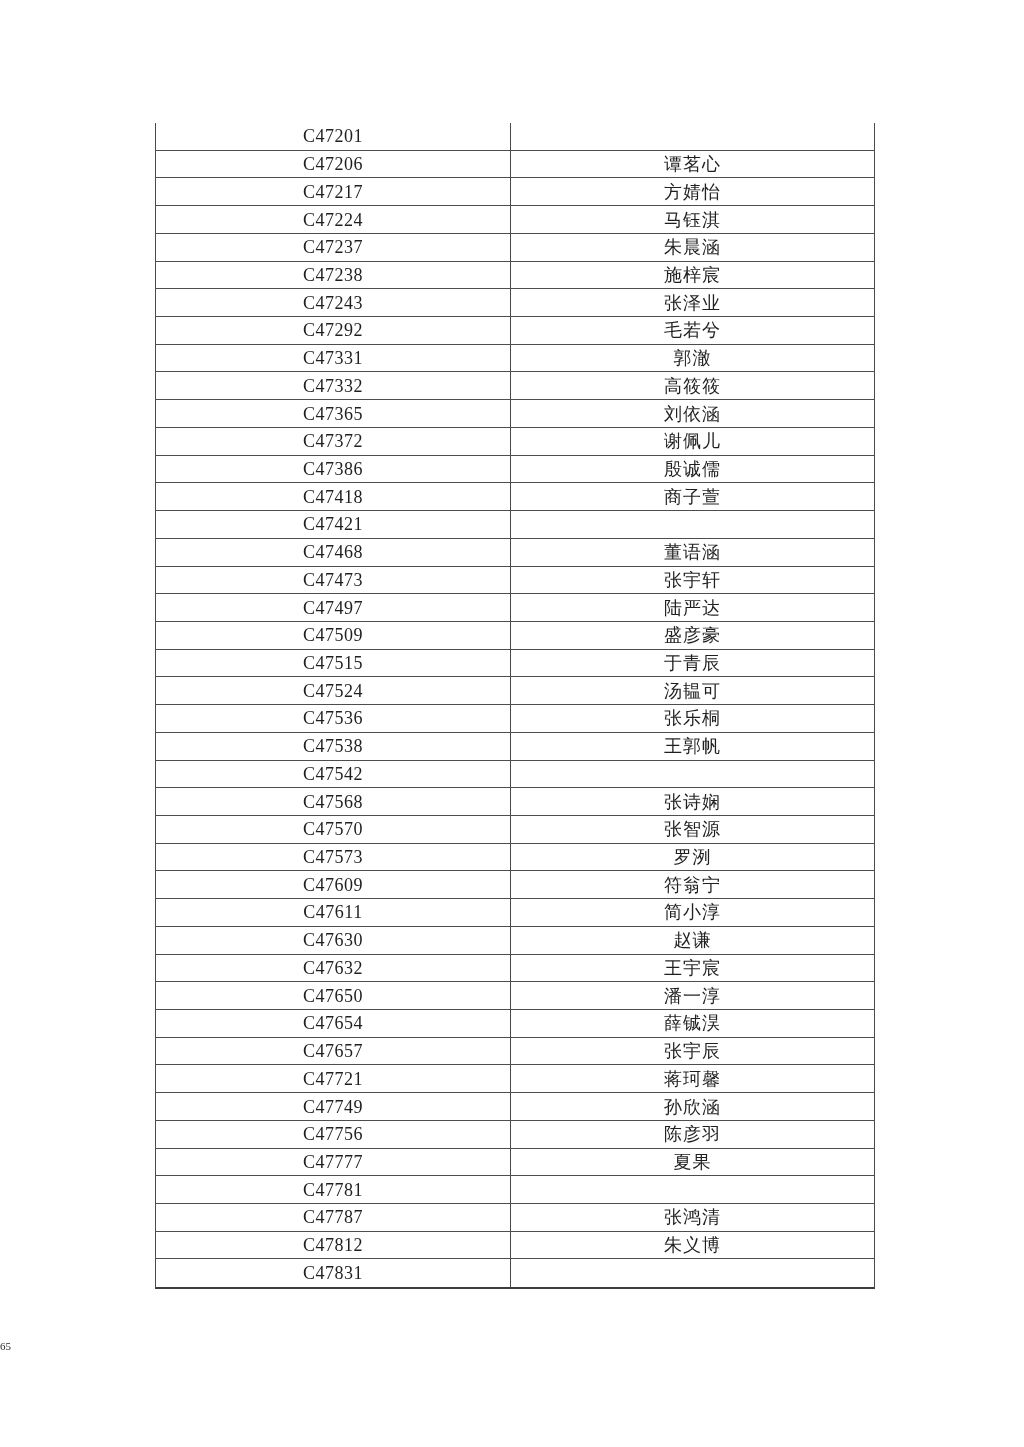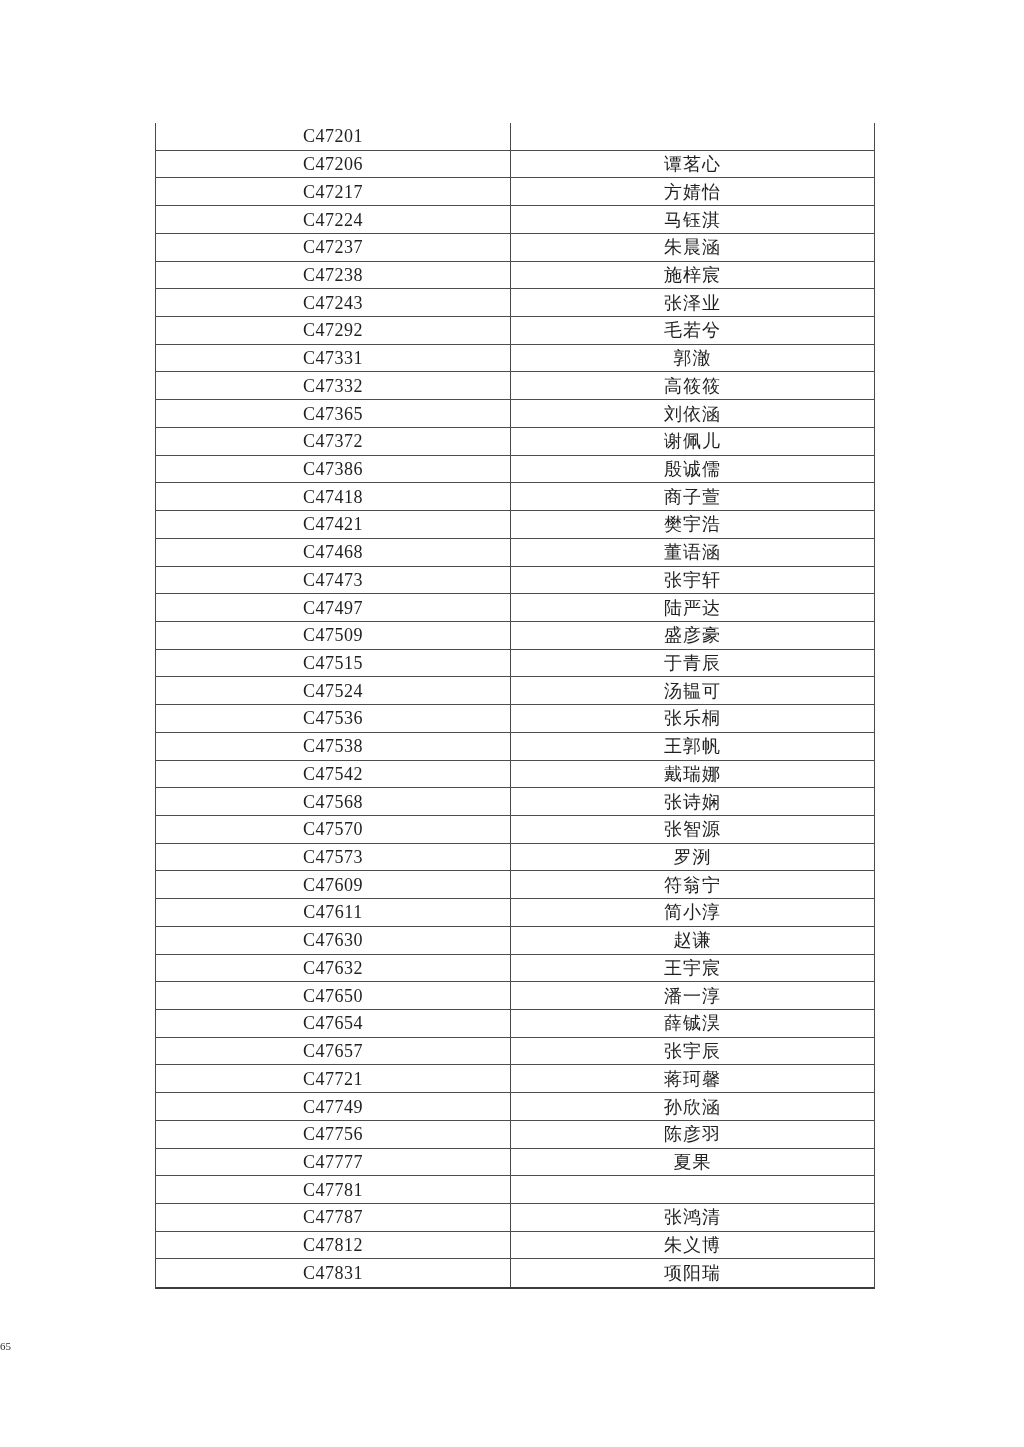--- a/index.html
+++ b/index.html
@@ -122,21 +122,20 @@
     <div class="row">
         <div class="cell id">C47386</div>
         <div class="cell name">殷诚儒</div>
       </div>
     <div class="row">
         <div class="cell id">C47418</div>
         <div class="cell name">商子萱</div>
       </div>
     <div class="row">
         <div class="cell id">C47421</div>
-        <div class="cell name">樊宇浩</div>
       </div>
     <div class="row">
         <div class="cell id">C47468</div>
         <div class="cell name">董语涵</div>
       </div>
     <div class="row">
         <div class="cell id">C47473</div>
         <div class="cell name">张宇轩</div>
       </div>
     <div class="row">
@@ -158,21 +157,20 @@
     <div class="row">
         <div class="cell id">C47536</div>
         <div class="cell name">张乐桐</div>
       </div>
     <div class="row">
         <div class="cell id">C47538</div>
         <div class="cell name">王郭帆</div>
       </div>
     <div class="row">
         <div class="cell id">C47542</div>
-        <div class="cell name">戴瑞娜</div>
       </div>
     <div class="row">
         <div class="cell id">C47568</div>
         <div class="cell name">张诗娴</div>
       </div>
     <div class="row">
         <div class="cell id">C47570</div>
         <div class="cell name">张智源</div>
       </div>
     <div class="row">
@@ -229,19 +227,18 @@
     <div class="row">
         <div class="cell id">C47787</div>
         <div class="cell name">张鸿清</div>
       </div>
     <div class="row">
         <div class="cell id">C47812</div>
         <div class="cell name">朱义博</div>
       </div>
     <div class="row">
         <div class="cell id">C47831</div>
-        <div class="cell name">项阳瑞</div>
       </div>
   </div>
 
   <div class="page-number">65</div>
 
 </div>
 
 </body></html>

